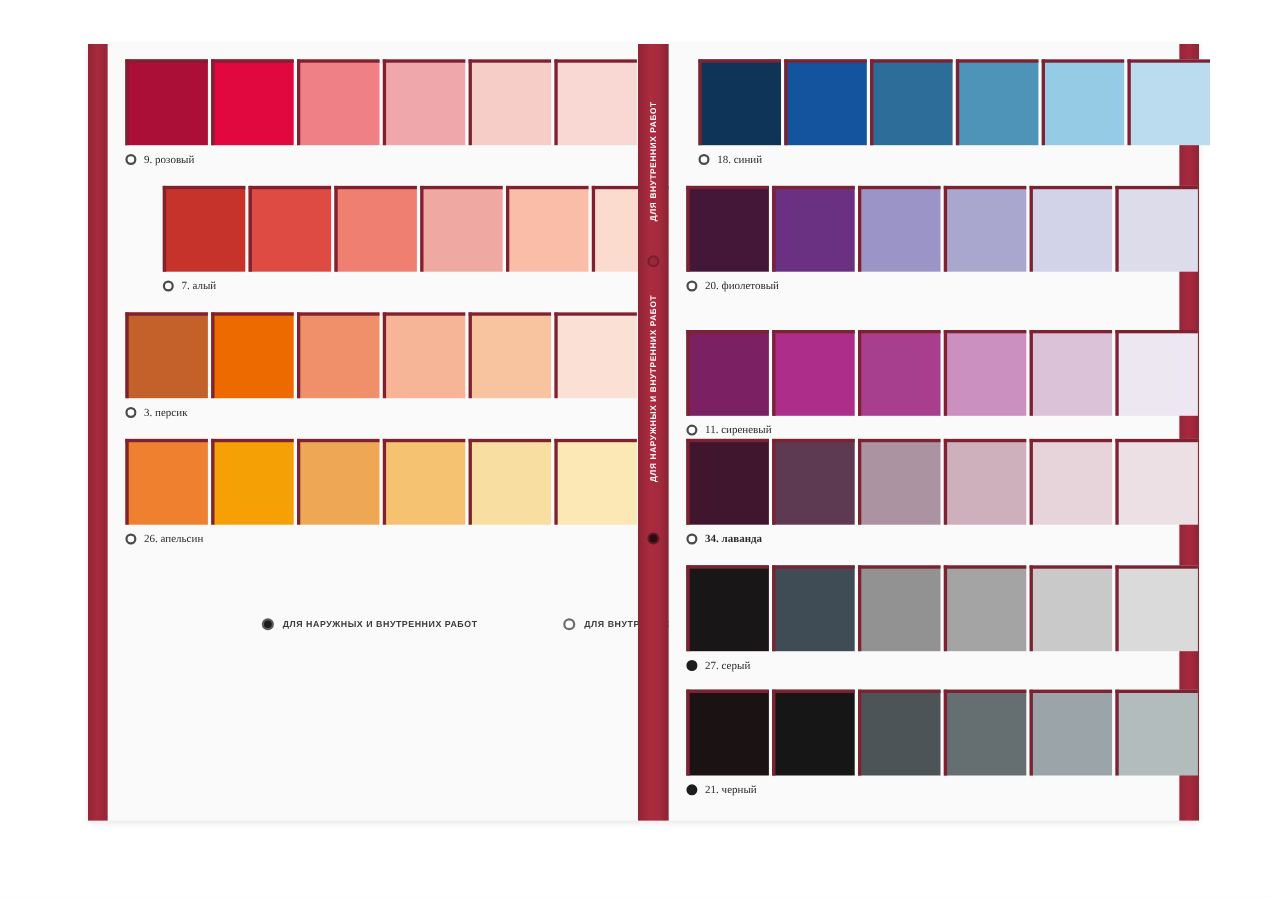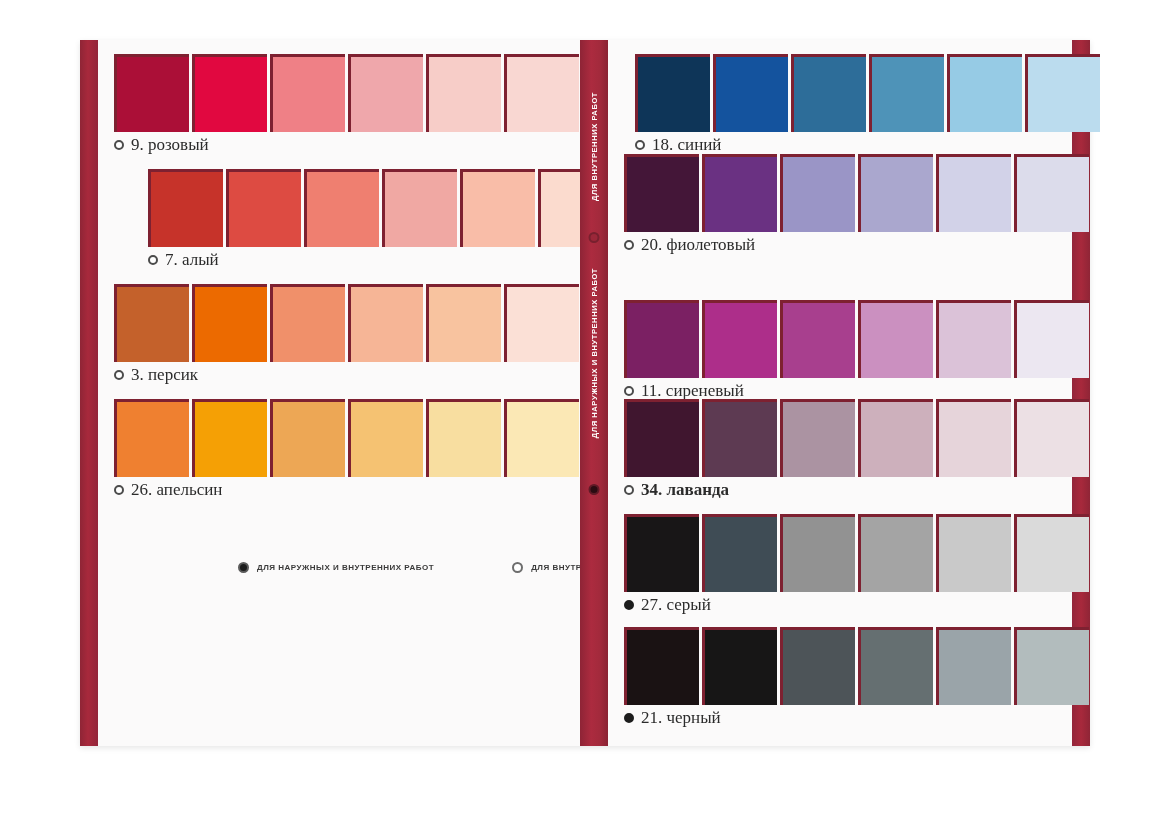--- a/index.html
+++ b/index.html
@@ -135,21 +135,21 @@
     border: 2px solid #4b4b4b;
     background: #ffffff;
     box-sizing: border-box;
     flex: 0 0 auto;
   }
   .radio.filled {
     background: #1d1d1d;
     border-color: #1d1d1d;
   }
   .rowname {
-    font-size: 17px;
+    font-size: 10px;
     color: #2b2b2b;
     font-family: "Liberation Serif", serif;
     white-space: nowrap;
   }
 
   
   #optionbar {
     position: absolute;
     left: 140px;
     top: 513px;
@@ -286,21 +286,21 @@
           <div class="sw" style="background-color: rgb(78, 147, 184);"></div>
           <div class="sw" style="background-color: rgb(150, 203, 229);"></div>
           <div class="sw" style="background-color: rgb(187, 220, 238);"></div>
         </div>
         <div class="rowlabel">
           <span class="radio"></span>
           <span class="rowname">18. синий</span>
         </div>
       </div>
 
-      <div class="row" style="left:16px; top:114px;">
+      <div class="row" style="left:16px; top:129px;">
         <div class="swatches">
           <div class="sw" style="background-color: rgb(68, 22, 56);"></div>
           <div class="sw" style="background-color: rgb(106, 49, 130);"></div>
           <div class="sw" style="background-color: rgb(154, 149, 198);"></div>
           <div class="sw" style="background-color: rgb(170, 167, 206);"></div>
           <div class="sw" style="background-color: rgb(210, 210, 232);"></div>
           <div class="sw" style="background-color: rgb(220, 220, 235);"></div>
         </div>
         <div class="rowlabel">
           <span class="radio"></span>

